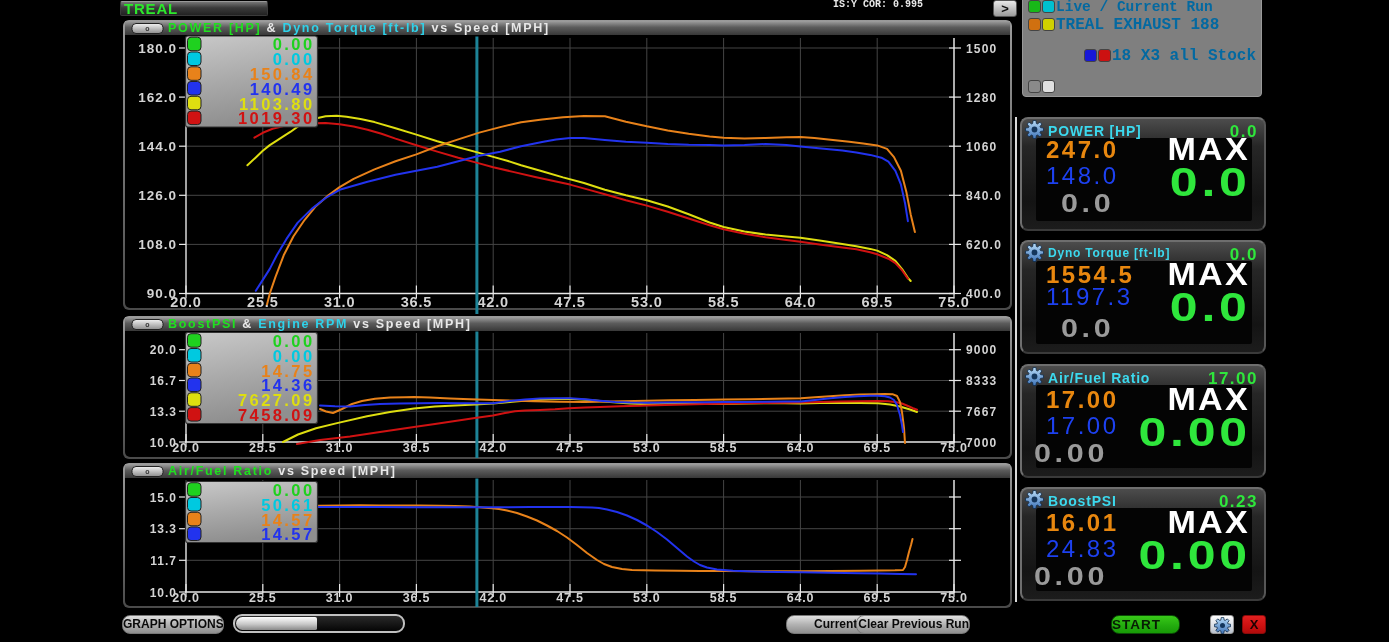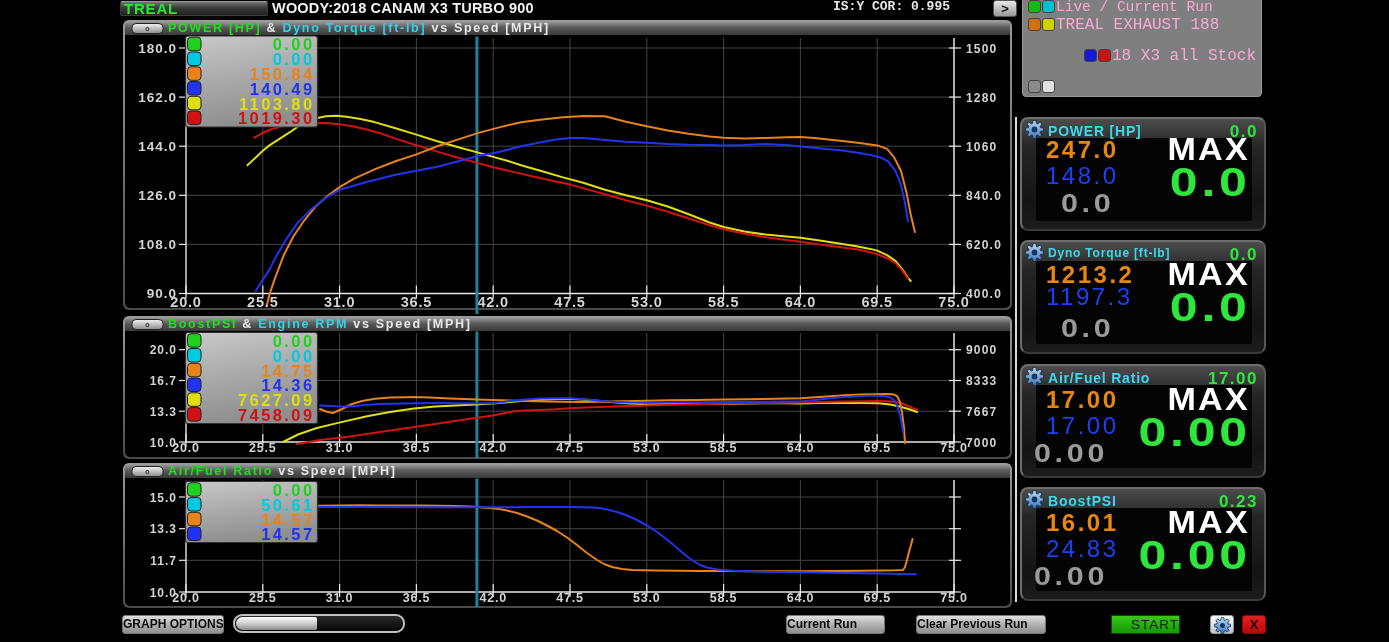--- a/index.html
+++ b/index.html
@@ -2,56 +2,56 @@
 <html><head><meta charset="utf-8">
 <style>
 *{margin:0;padding:0;box-sizing:border-box}
 html,body{width:1389px;height:642px;background:#000;overflow:hidden;font-family:"Liberation Sans", sans-serif;}
 #root{position:absolute;left:0;top:0;width:1389px;height:642px;background:#000;}
 
 #hprun{position:absolute;left:120px;top:1px;width:148px;height:15px;border-radius:3px;
  background:linear-gradient(180deg,#757575,#3a3a3a 45%,#222);border:1px solid #3a3a3a;border-top-color:#999;border-radius:2px;
  color:#2ce82c;font-weight:bold;font-size:15px;line-height:13px;padding-left:3px;letter-spacing:0.8px}
 #maint{position:absolute;left:272px;top:0px;color:#f2f2f2;font-weight:bold;font-size:14.5px;letter-spacing:0.2px}
-#iscor{position:absolute;left:833px;top:-1px;color:#e8e8e8;font-family:"Liberation Mono", monospace;font-weight:bold;font-size:13px}
+#iscor{position:absolute;left:833px;top:-1px;color:#e8e8e8;font-family:"Liberation Mono", monospace;font-weight:bold;font-size:10px}
 #nextbtn{position:absolute;left:993px;top:0px;width:24px;height:17px;border-radius:3px;
  background:linear-gradient(180deg,#e8e8e8,#9a9a9a);border:1px solid #555;color:#111;
  font-weight:bold;font-size:13px;text-align:center;line-height:15px}
 
 #tlegend{position:absolute;left:1022px;top:-8px;width:240px;height:105px;background:#7f7f7f;
  border-radius:4px;border:1px solid #999}
-.trow{position:absolute;left:3px;height:14px;font-family:"Liberation Mono", monospace;font-weight:normal;font-size:16px;color:#f9a8d4;white-space:nowrap}
+.trow{position:absolute;left:3px;height:14px;font-family:"Liberation Mono", monospace;font-weight:bold;font-size:16px;color:#0369a1;white-space:nowrap}
 .sq{display:inline-block;width:13px;height:13px;border-radius:3px;border:1px solid #444;vertical-align:-2px;margin-right:1px}
 
 #split{position:absolute;left:1015px;top:117px;width:2px;height:485px;background:#d8d8d8}
 
 .pnl{position:absolute;left:1020px;width:246px;height:114px;border-radius:8px;
  background:linear-gradient(180deg,#4c4c4c,#262626 25%,#141414 75%,#1c1c1c);
  border:2px solid #6e6e6e;border-bottom-color:#3a3a3a;border-right-color:#565656;
  box-shadow:0 0 0 1px #000}
 .scr{position:absolute;left:14px;top:19px;width:216px;height:83px;background:#040404;border-radius:2px}
 .gear{position:absolute;left:3px;top:1px;width:19px;height:19px}
 .ptitle{position:absolute;left:26px;top:4px;color:#3cd9ee;font-weight:bold;letter-spacing:0.8px}
 .phdr{position:absolute;right:6px;top:3px;color:#2fe63c;font-weight:bold;font-size:17px;letter-spacing:1.5px}
 .vo{position:absolute;left:24px;color:#e8870f;font-weight:bold;font-size:24px;letter-spacing:2.5px}
 .vb{position:absolute;left:24px;color:#1d41f0;font-weight:normal;font-size:24px;letter-spacing:2.5px}
 .vg{position:absolute;color:#9a9a9a;font-weight:bold;font-size:25px;letter-spacing:3px;transform:scaleX(1.22);transform-origin:left}
 .vmax{position:absolute;right:14px;color:#fff;font-weight:900;font-size:31px;letter-spacing:2px;transform:scaleX(1.1);transform-origin:right}
 .vbig{position:absolute;right:13px;color:#2fe63c;font-weight:bold;font-size:40px;letter-spacing:3px;transform:scaleX(1.25);transform-origin:right}
 
-.btn{position:absolute;top:615px;height:19px;border-radius:3px;border:1px solid #777;
+.btn{position:absolute;top:615px;height:19px;border-radius:8px;border:1px solid #777;
  background:linear-gradient(180deg,#e0e0e0,#b2b2b2 50%,#8e8e8e);color:#0a0a0a;font-weight:bold;
- font-size:12px;text-align:left;white-space:nowrap;overflow:hidden}
+ font-size:12px;text-align:right;white-space:nowrap;overflow:hidden}
 #prog{position:absolute;left:233px;top:614px;width:172px;height:19px;border-radius:9px;
  border:2px solid #c0c0c0;background:linear-gradient(180deg,#2a2a2a,#050505)}
 #progfill{position:absolute;left:1px;top:1px;width:81px;height:13px;border-radius:7px 2px 2px 7px;
  background:linear-gradient(180deg,#ffffff,#c8c8c8 55%,#8a8a8a)}
-#start{position:absolute;left:1111px;top:615px;width:69px;height:19px;border-radius:0;
+#start{position:absolute;left:1111px;top:615px;width:69px;height:19px;border-radius:8px;
  border:1px solid #0a4a06;background:linear-gradient(180deg,#38c818,#22aa0e 60%,#189a06);
- color:#081c04;font-weight:normal;font-size:13.5px;text-align:right;line-height:18px;letter-spacing:1px}
+ color:#081c04;font-weight:bold;font-size:13.5px;text-align:left;line-height:18px;letter-spacing:1px}
 #gearbtn{position:absolute;left:1210px;top:615px;width:24px;height:19px;border-radius:3px;
  border:1px solid #999;background:linear-gradient(180deg,#fdfdfd,#d8dde4 60%,#b8c0cc)}
 #xbtn{position:absolute;left:1242px;top:615px;width:24px;height:19px;border-radius:3px;
  border:1px solid #8a0a0a;background:linear-gradient(180deg,#e02020,#cc1010 60%,#b00b0b);
  color:#1c0202;font-weight:bold;font-size:13px;text-align:center;line-height:18px}
 </style></head>
 <body>
 <div id="root">
 <svg width="1389" height="642" viewBox="0 0 1389 642" style="position:absolute;left:0;top:0">
 <defs>
@@ -310,21 +310,20 @@
 <rect x="187.5" y="482.7" width="13.5" height="13.5" rx="3.5" fill="#1fd11f" stroke="#222" stroke-width="1"></rect>
 <text x="314.5" y="495.9" font-family="&quot;Liberation Sans&quot;, sans-serif" font-size="16.5" fill="#1fd11f" text-anchor="end" font-weight="bold" letter-spacing="2.4">0.00</text>
 <rect x="187.5" y="497.5" width="13.5" height="13.5" rx="3.5" fill="#00c9e0" stroke="#222" stroke-width="1"></rect>
 <text x="314.5" y="510.7" font-family="&quot;Liberation Sans&quot;, sans-serif" font-size="16.5" fill="#00c9e0" text-anchor="end" font-weight="bold" letter-spacing="2.4">50.61</text>
 <rect x="187.5" y="512.3" width="13.5" height="13.5" rx="3.5" fill="#e8821a" stroke="#222" stroke-width="1"></rect>
 <text x="314.5" y="525.5" font-family="&quot;Liberation Sans&quot;, sans-serif" font-size="16.5" fill="#e8821a" text-anchor="end" font-weight="bold" letter-spacing="2.4">14.57</text>
 <rect x="187.5" y="527.0" width="13.5" height="13.5" rx="3.5" fill="#2233ee" stroke="#222" stroke-width="1"></rect>
 <text x="314.5" y="540.2" font-family="&quot;Liberation Sans&quot;, sans-serif" font-size="16.5" fill="#2233ee" text-anchor="end" font-weight="bold" letter-spacing="2.4">14.57</text>
 </svg>
 <div id="hprun">TREAL</div>
-<div id="maint">WOODY:2018 CANAM X3 TURBO 900</div>
 <div id="iscor">IS:Y COR: 0.995</div>
 <div id="nextbtn">&gt;</div>
 <div id="tlegend"></div>
 <div class="trow" style="top:-1px;left:1028px;font-size:14.5px"><span class="sq" style="background:#18b818"></span><span class="sq" style="background:#00c0d0"></span>Live / Current Run</div>
 <div class="trow" style="top:16px;left:1028px"><span class="sq" style="background:#d07010"></span><span class="sq" style="background:#d0d000"></span>TREAL EXHAUST 188</div>
 <div class="trow" style="top:47px;left:1084px"><span class="sq" style="background:#1717d8"></span><span class="sq" style="background:#cc1111"></span>18 X3 all Stock</div>
 <div class="trow" style="top:78px;left:1028px"><span class="sq" style="background:#8a8a8a"></span><span class="sq" style="background:#e0e0e0"></span></div>
 <div id="split"></div>
 
 <div class="pnl" style="top:117px">
@@ -354,21 +353,21 @@
             <linearGradient id="gg" x1="0" y1="0" x2="0" y2="1">
               <stop offset="0" stop-color="#b8dcf8"></stop>
               <stop offset="1" stop-color="#3f74b8"></stop>
             </linearGradient>
           </defs>
           <path d="M7.6,3.5 L8.1,0.5 L10.9,0.5 L11.4,3.5 L12.4,4.0 L14.9,2.2 L16.8,4.1 L15.0,6.6 L15.5,7.6 L18.5,8.1 L18.5,10.9 L15.5,11.4 L15.0,12.4 L16.8,14.9 L14.9,16.8 L12.4,15.0 L11.4,15.5 L10.9,18.5 L8.1,18.5 L7.6,15.5 L6.6,15.0 L4.1,16.8 L2.2,14.9 L4.0,12.4 L3.5,11.4 L0.5,10.9 L0.5,8.1 L3.5,7.6 L4.0,6.6 L2.2,4.1 L4.1,2.2 L6.6,4.0 Z" fill="url(#gg)" stroke="#0e2a48" stroke-width="0.8"></path>
           <circle cx="9.5" cy="9.5" r="2.9" fill="#14365c"></circle>
         </svg></div>
   <div class="ptitle" style="font-size:12px">Dyno Torque [ft-lb]</div>
   <div class="phdr">0.0</div>
-  <div class="vo" style="top:19px">1213.2</div>
+  <div class="vo" style="top:19px">1554.5</div>
   <div class="vb" style="top:41px">1197.3</div>
   <div class="vg" style="top:72px;left:39px">0.0</div>
   <div class="vmax" style="top:15px">MAX</div>
   <div class="vbig" style="top:43px">0.0</div>
 </div>
 <div class="pnl" style="top:364px">
   <div class="scr"></div>
   <div class="gear"><svg width="19" height="19" viewBox="0 0 19 19">
           <defs>
             <linearGradient id="gg" x1="0" y1="0" x2="0" y2="1">
@@ -405,21 +404,21 @@
   <div class="vb" style="top:46px">24.83</div>
   <div class="vg" style="top:73px;left:12px">0.00</div>
   <div class="vmax" style="top:16px">MAX</div>
   <div class="vbig" style="top:44px">0.00</div>
 </div>
 <div class="btn" style="left:122px;width:102px;line-height:17px">GRAPH OPTIONS</div>
 <div id="prog">
       <div id="progfill"></div>
     </div>
 <div class="btn" style="left:786px;width:99px;line-height:17px">Current Run</div>
-<div class="btn" style="left:916px;width:130px;line-height:17px">Clear Previous Run</div>
+<div class="btn" style="left:856px;width:114px;line-height:17px">Clear Previous Run</div>
 <div id="start">START</div>
 <div id="gearbtn">
       <div style="position:absolute;left:3px;top:1px"><svg width="17" height="17" viewBox="0 0 17 17">
           <defs>
             <linearGradient id="gg" x1="0" y1="0" x2="0" y2="1">
               <stop offset="0" stop-color="#b8dcf8"></stop>
               <stop offset="1" stop-color="#3f74b8"></stop>
             </linearGradient>
           </defs>
           <path d="M6.8,3.1 L7.3,0.4 L9.7,0.4 L10.2,3.1 L11.1,3.5 L13.3,1.9 L15.1,3.7 L13.5,5.9 L13.9,6.8 L16.6,7.3 L16.6,9.7 L13.9,10.2 L13.5,11.1 L15.1,13.3 L13.3,15.1 L11.1,13.5 L10.2,13.9 L9.7,16.6 L7.3,16.6 L6.8,13.9 L5.9,13.5 L3.7,15.1 L1.9,13.3 L3.5,11.1 L3.1,10.2 L0.4,9.7 L0.4,7.3 L3.1,6.8 L3.5,5.9 L1.9,3.7 L3.7,1.9 L5.9,3.5 Z" fill="url(#gg)" stroke="#0e2a48" stroke-width="0.8"></path>

